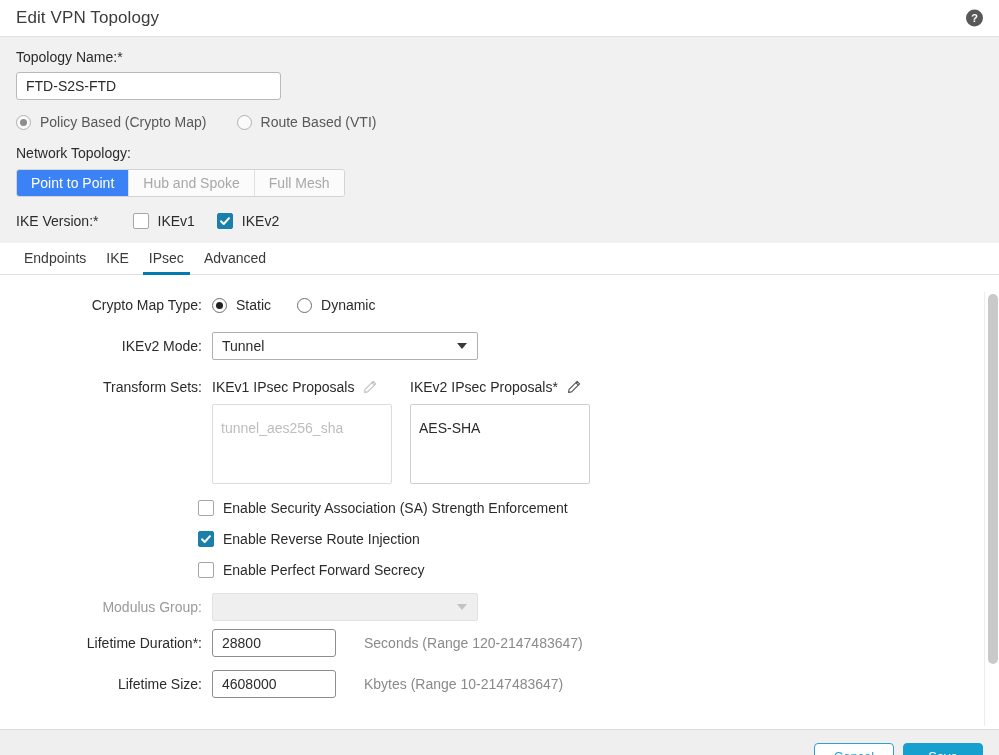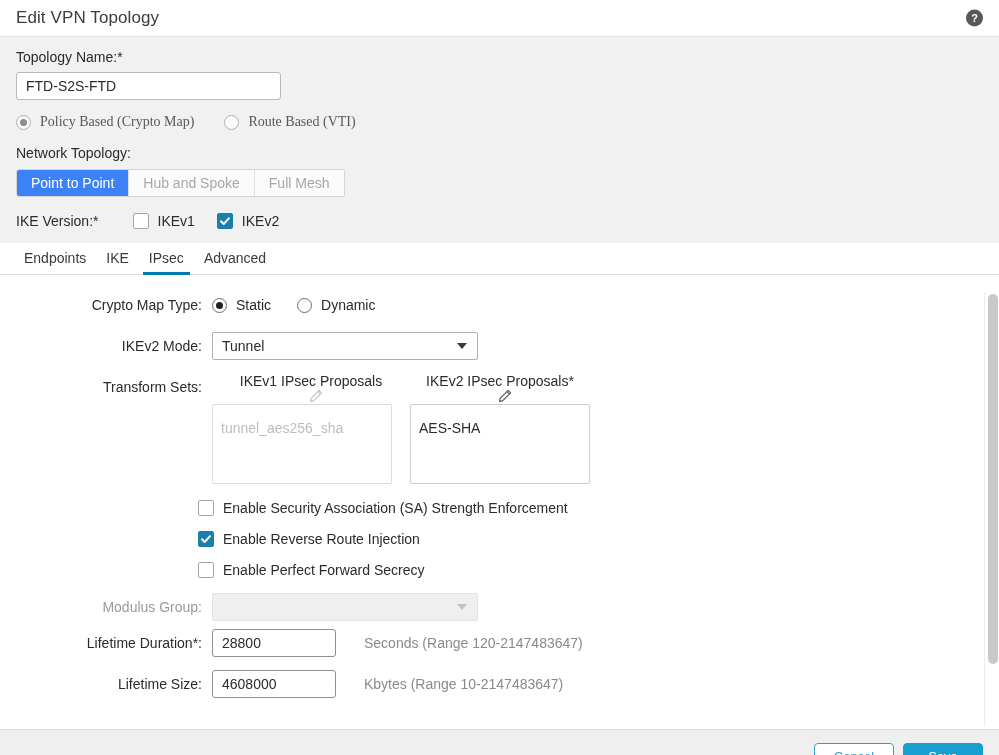--- a/index.html
+++ b/index.html
@@ -76,21 +76,20 @@
     font-size: 14px;
     color: #2b2b2b;
     outline: none;
   }
 
   .radio-row {
     display: flex;
     align-items: center;
     margin-top: 14px;
     gap: 0;
-    font-family: Liberation Serif, serif;
   }
   .radio-item {
     display: flex;
     align-items: center;
     margin-right: 30px;
   }
   .radio-outer {
     width: 15px;
     height: 15px;
     border-radius: 50%;
@@ -285,21 +284,20 @@
   .ts-cols { display: flex; }
   .ts-col { display: flex; flex-direction: column; }
   .ts-col.col1 { width: 198px; }
   .ts-head {
     display: flex;
     align-items: center;
     height: 28px;
     font-size: 14px;
     color: #2b2b2b;
     white-space: nowrap;
-    flex-direction: column;
   }
   .pencil { margin-left: 9px; display: inline-flex; cursor: pointer; }
   .ts-box {
     width: 180px;
     height: 80px;
     border: 1px solid #cfcfcf;
     border-radius: 2px;
     background: #ffffff;
     box-sizing: border-box;
     padding: 15px 8px;

